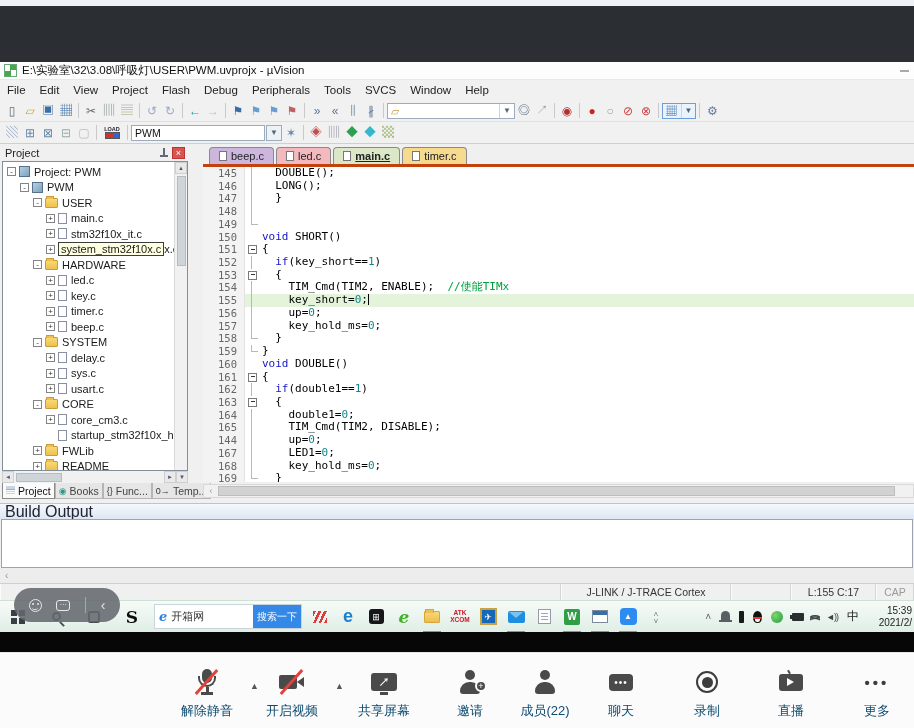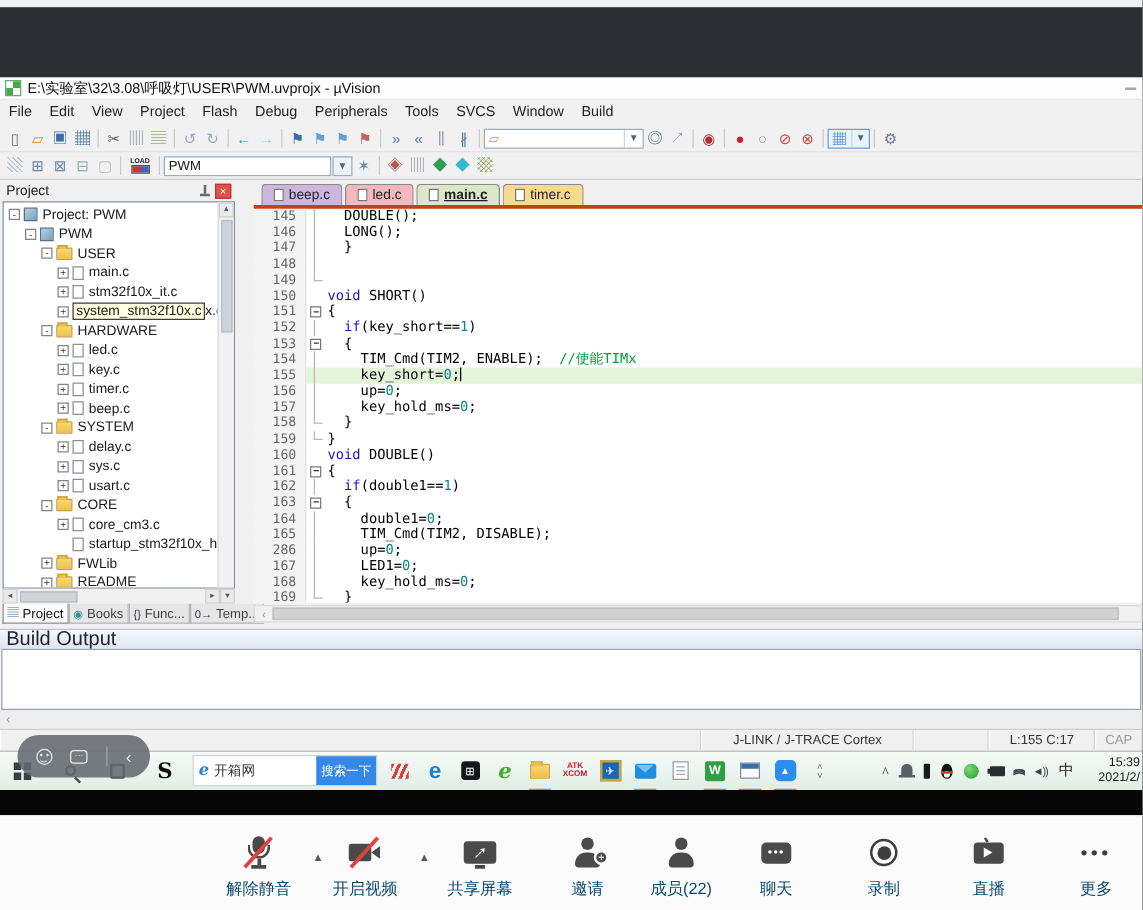--- a/index.html
+++ b/index.html
@@ -188,21 +188,21 @@
       <span class="menu-item">File</span>
       <span class="menu-item">Edit</span>
       <span class="menu-item">View</span>
       <span class="menu-item">Project</span>
       <span class="menu-item">Flash</span>
       <span class="menu-item">Debug</span>
       <span class="menu-item">Peripherals</span>
       <span class="menu-item">Tools</span>
       <span class="menu-item">SVCS</span>
       <span class="menu-item">Window</span>
-      <span class="menu-item">Build</span>
+      <span class="menu-item">Help</span>
     </div>
   <div class="uv-tb" id="uv-tb1">
       <span class="tico" style="color: rgb(90, 107, 124);">▯</span>
       <span class="tico" style="color: rgb(200, 154, 58);">▱</span>
       <span class="tico" style="color: rgb(58, 110, 165);">▣</span>
       <span class="tico" style="color: rgb(58, 110, 165);">▦</span>
       <span class="tsep"></span>
       <span class="tico" style="color: rgb(85, 102, 102);">✂</span>
       <span class="tico" style="color: rgb(119, 136, 136);">▥</span>
       <span class="tico" style="color: rgb(153, 170, 119);">▤</span>
@@ -570,21 +570,21 @@
           </span>
         </div>
         <div class="crow">
           <span class="cln">165</span>
           <span class="cbody">
             <span class="cfold fv"></span>
             <span class="ccode"><span class="">    TIM_Cmd(TIM2, DISABLE);</span></span>
           </span>
         </div>
         <div class="crow">
-          <span class="cln">286</span>
+          <span class="cln">144</span>
           <span class="cbody">
             <span class="cfold fv"></span>
             <span class="ccode"><span class="">    up=</span><span class="n">0</span><span class="">;</span></span>
           </span>
         </div>
         <div class="crow">
           <span class="cln">167</span>
           <span class="cbody">
             <span class="cfold fv"></span>
             <span class="ccode"><span class="">    LED1=</span><span class="n">0</span><span class="">;</span></span>

